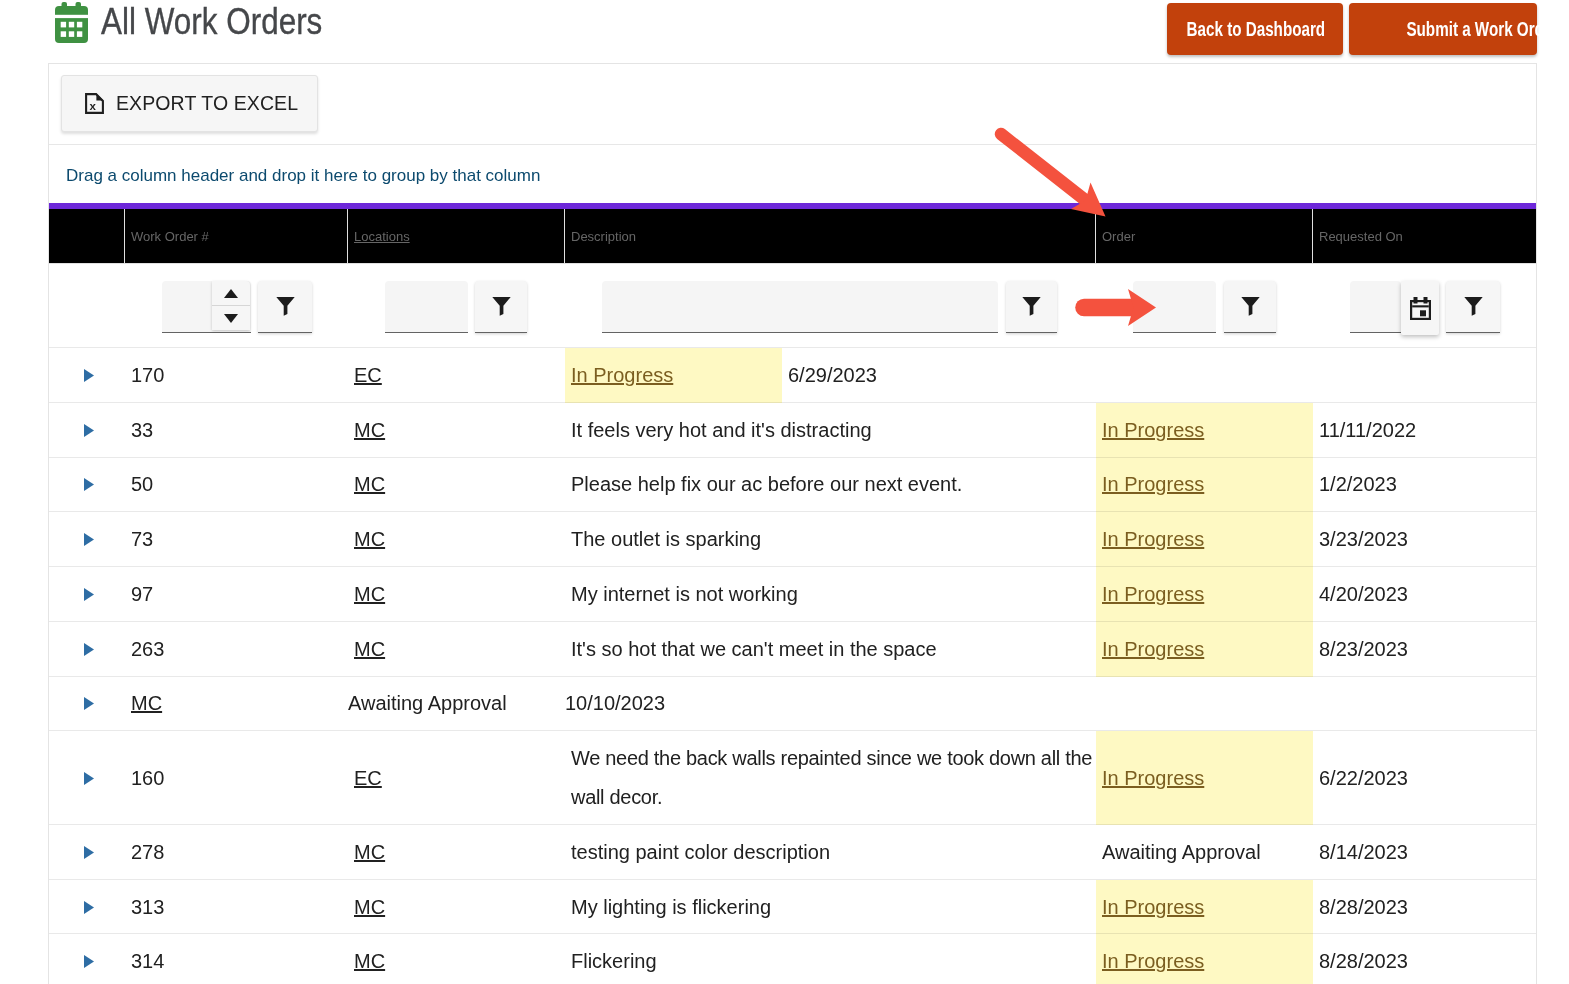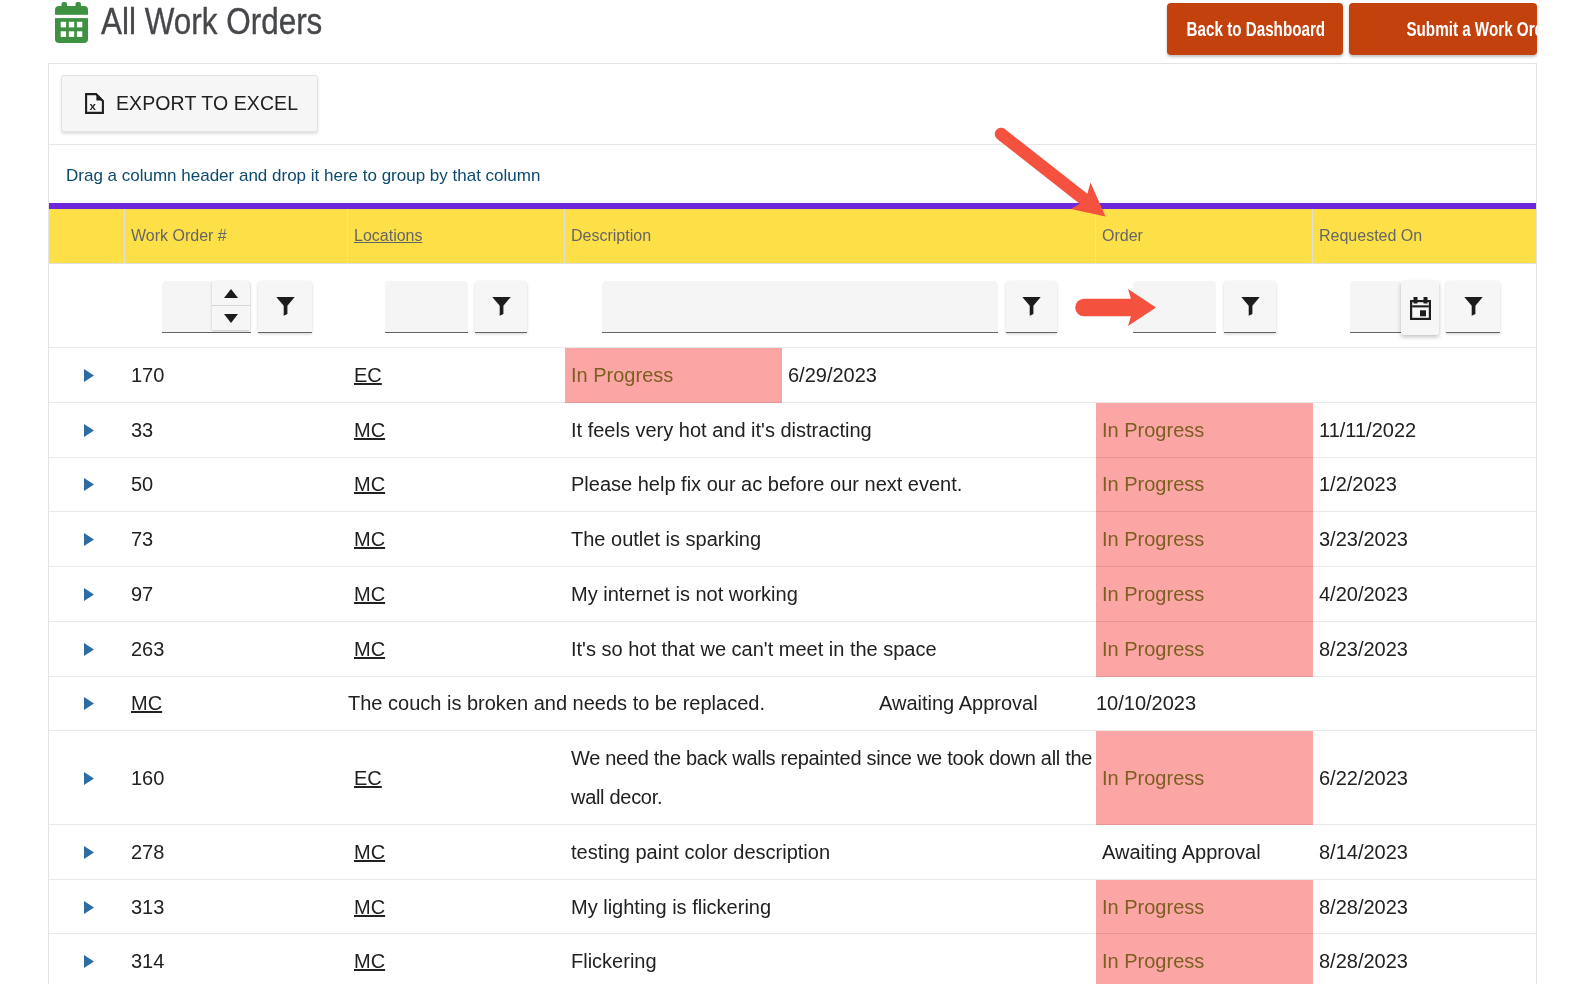--- a/index.html
+++ b/index.html
@@ -29,22 +29,22 @@
     box-shadow:0 2px 3px rgba(0,0,0,0.13);
     display:flex; align-items:center; color:#212121; font-size:19.5px;
     letter-spacing:0.1px; }
   #exportbtn svg { margin-left:23px; margin-right:12px; }
 
   #groupdrop { height:64px; border-bottom:6px solid #6d28d9; color:#0c4a6e;
     font-size:17px; line-height:62px; padding-left:17px; }
 
   
   #headrow { display:flex; height:55px; }
-  #headrow .hc { background:#fde047; border-right:1px solid #e0e0e0;
-    border-bottom:1px solid #e0e0e0; color:#666; font-size:16px;
+  #headrow .hc { background:#000000; border-right:1px solid #e0e0e0;
+    border-bottom:1px solid #e0e0e0; color:#666; font-size:13px;
     display:flex; align-items:center; padding-left:6px; }
   #headrow .hc:last-child { border-right:none; }
 
   .w0 { width:76px; flex:none; }
   .w1 { width:223px; flex:none; }
   .w2 { width:217px; flex:none;text-decoration:underline; }
   .w3 { width:531px; flex:none; }
   .w4 { width:217px; flex:none; }
   .w5 { flex:1; }
 
@@ -65,21 +65,21 @@
     background:#f6f6f6; display:flex; flex-direction:column; }
   #spin .sp { flex:1; display:flex; align-items:center; justify-content:center; }
   #spin .sp:first-child { border-bottom:1px solid #d6d6d6; }
 
   
   .drow { position:relative; display:flex; height:54.77px; font-size:20px;
     color:#212121; }
   .drow.tall { height:93.5px; }
   .drow .dc { display:flex; align-items:center; padding-left:6px; height:100%; }
   .drow .dc.exp { padding-left:35px; }
-  .status-y { background:#fca5a5; color:#7b5e20; }
+  .status-y { background:#fef9c3; color:#7b5e20;text-decoration:underline; }
   .dc .two { line-height:39.5px; white-space:nowrap; letter-spacing:-0.3px; }
 
   #arrows { position:absolute; left:0; top:0; width:1569px; height:984px;
     pointer-events:none; z-index:9; }
 </style>
 </head>
 <body>
 
 <svg id="calico" width="33" height="41" viewBox="0 0 33 41">
   <rect x="6.5" y="0" width="5.5" height="9" rx="2" fill="#3f9142"></rect>
@@ -261,21 +261,20 @@
     <div class="dc w5">8/23/2023</div>
     <div class="rowline"></div>
   </div>
   <div class="drow">
     <div class="dc w0 exp">
         <svg width="10" height="13" viewBox="0 0 10 13">
           <path d="M0 0 L10 6.5 L0 13 z" fill="#2e6da4"></path>
         </svg>
       </div>
     <div class="dc w2">MC</div>
-    <div class="dc w3">The couch is broken and needs to be replaced.</div>
     <div class="dc w4">Awaiting Approval</div>
     <div class="dc w5">10/10/2023</div>
     <div class="rowline"></div>
   </div>
   <div class="drow tall">
     <div class="dc w0 exp">
         <svg width="10" height="13" viewBox="0 0 10 13">
           <path d="M0 0 L10 6.5 L0 13 z" fill="#2e6da4"></path>
         </svg>
       </div>

